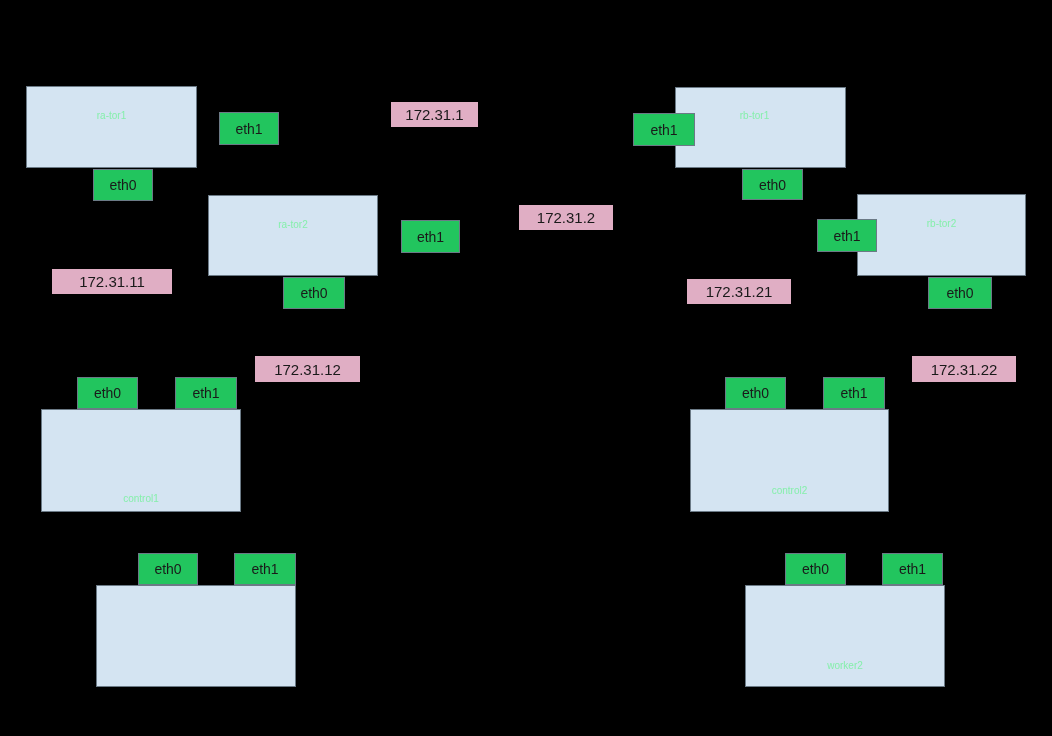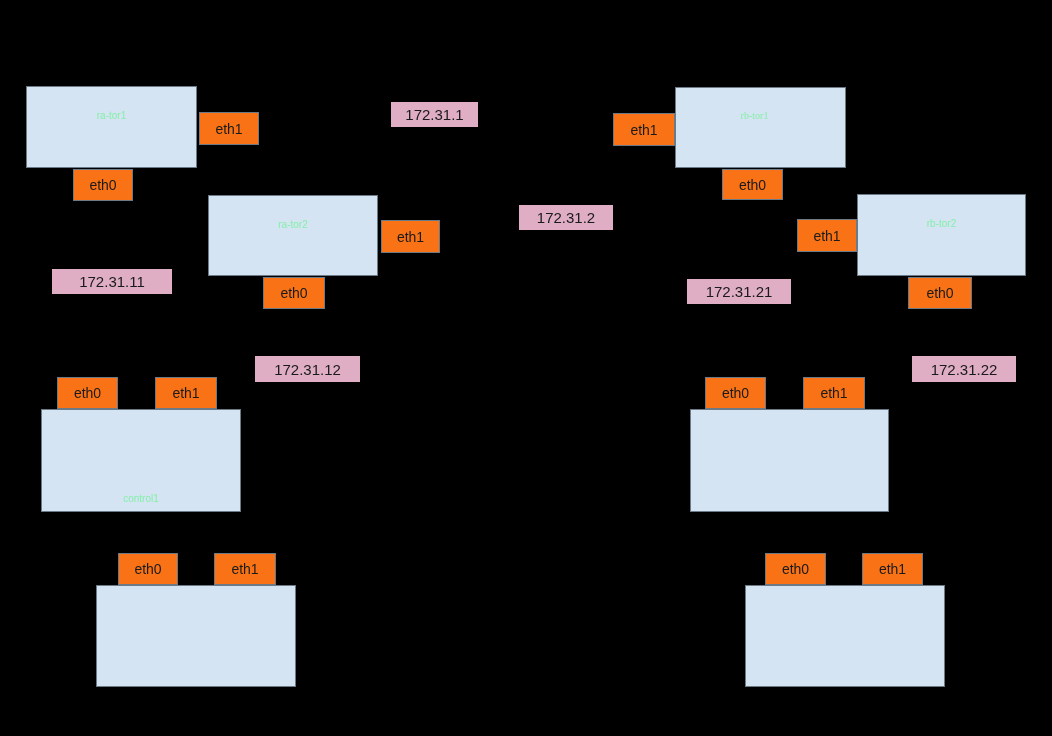--- a/index.html
+++ b/index.html
@@ -36,28 +36,29 @@
     left: 0;
     right: 0;
     text-align: center;
     font-size: 10px;
     color: #86efac;
     pointer-events: none;
   }
   .iface {
     position: absolute;
     box-sizing: border-box;
-    background: #f97316;
+    background: #22c55e;
     border: 1px solid #6b7a86;
     color: #1a1a1a;
     font-size: 14px;
     display: flex;
     align-items: center;
     justify-content: center;
     text-align: center;
+    margin-left: 20px;
   }
   .netlabel {
     position: absolute;
     box-sizing: border-box;
     background: #e0aec4;
     color: #1a1a1a;
     font-size: 15px;
     display: flex;
     align-items: center;
     justify-content: center;
@@ -67,28 +68,30 @@
 </style>
 </head>
 <body>
 
 <div id="canvas">
     <div class="node" style="left: 26px; top: 86px; width: 171px; height: 82px;"></div>
     <div class="node-label" style="left: 26px; width: 171px; top: 110px;">ra-tor1</div>
     <div class="node" style="left: 208px; top: 195px; width: 170px; height: 81px;"></div>
     <div class="node-label" style="left: 208px; width: 170px; top: 219px;">ra-tor2</div>
     <div class="node" style="left: 675px; top: 87px; width: 171px; height: 81px;"></div>
-    <div class="node-label" style="left: 675px; width: 159px; top: 110px; font-family: Liberation Serif, serif;">rb-tor1</div>
+    <div class="node-label" style="left: 675px; width: 159px; top: 110px;">rb-tor1</div>
     <div class="node" style="left: 857px; top: 194px; width: 169px; height: 82px;"></div>
     <div class="node-label" style="left: 857px; width: 169px; top: 218px;">rb-tor2</div>
     <div class="node" style="left: 41px; top: 409px; width: 200px; height: 103px;"></div>
     <div class="node-label" style="left: 41px; width: 200px; top: 485px; margin-top: 8px;">control1</div>
     <div class="node" style="left: 690px; top: 409px; width: 199px; height: 103px;"></div>
+    <div class="node-label" style="left: 690px; width: 199px; top: 485px;">control2</div>
     <div class="node" style="left: 96px; top: 585px; width: 200px; height: 102px;"></div>
     <div class="node" style="left: 745px; top: 585px; width: 200px; height: 102px;"></div>
+    <div class="node-label" style="left: 745px; width: 200px; top: 660px;">worker2</div>
     <div class="iface" style="left: 199px; top: 112px; width: 60px; height: 33px;">eth1</div>
     <div class="iface" style="left: 73px; top: 169px; width: 60px; height: 32px;">eth0</div>
     <div class="iface" style="left: 381px; top: 220px; width: 59px; height: 33px;">eth1</div>
     <div class="iface" style="left: 263px; top: 277px; width: 62px; height: 32px;">eth0</div>
     <div class="iface" style="left: 613px; top: 113px; width: 62px; height: 33px;">eth1</div>
     <div class="iface" style="left: 722px; top: 169px; width: 61px; height: 31px;">eth0</div>
     <div class="iface" style="left: 797px; top: 219px; width: 60px; height: 33px;">eth1</div>
     <div class="iface" style="left: 908px; top: 277px; width: 64px; height: 32px;">eth0</div>
     <div class="iface" style="left: 57px; top: 377px; width: 61px; height: 32px;">eth0</div>
     <div class="iface" style="left: 155px; top: 377px; width: 62px; height: 32px;">eth1</div>

